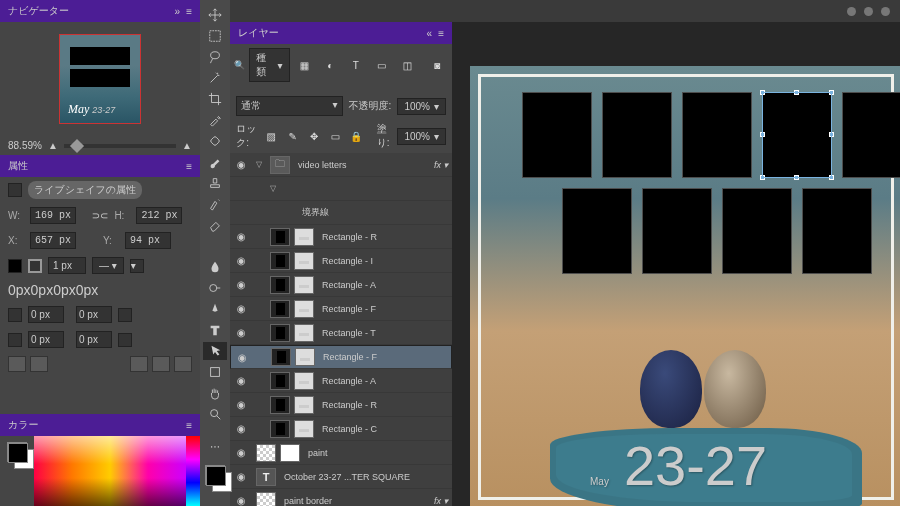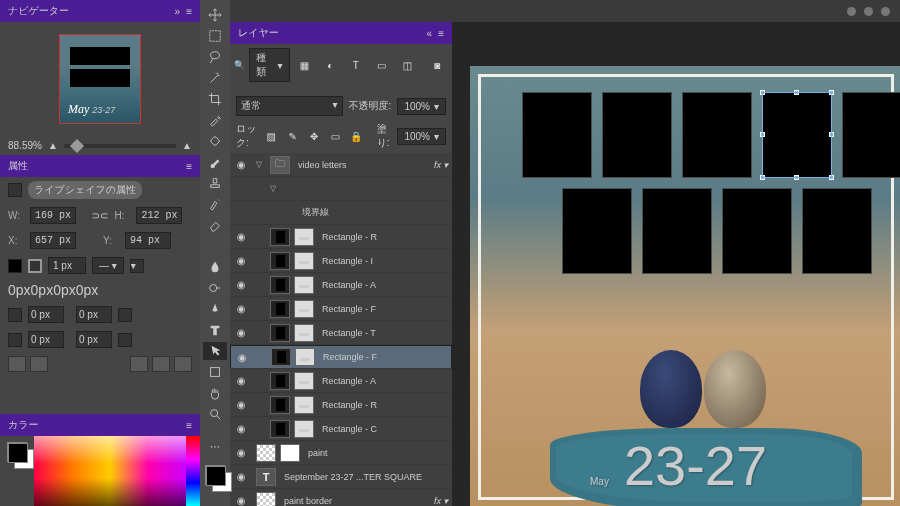--- a/index.html
+++ b/index.html
@@ -433,21 +433,21 @@
         <span class="vis">◉</span>
         <span class="ind" style="width:0px"></span>
         <span class="l-thumb" style="background:linear-gradient(45deg,#ccc 25%,transparent 25%,transparent 75%,#ccc 75%),linear-gradient(45deg,#ccc 25%,#fff 25%,#fff 75%,#ccc 75%);background-size:6px 6px;background-position:0 0,3px 3px"></span>
         <span class="l-thumb" style="background:#fff"></span>
         <span class="l-name">paint</span>
       </div>
       <div class="layer">
         <span class="vis">◉</span>
         <span class="ind" style="width:0px"></span>
         <span class="l-thumb" style="background:#555;color:#eee;font:bold 11px sans-serif">T</span>
-        <span class="l-name">September 23-27 ...TER SQUARE</span>
+        <span class="l-name">October 23-27 ...TER SQUARE</span>
       </div>
       <div class="layer">
         <span class="vis">◉</span>
         <span class="ind" style="width:0px"></span>
         <span class="l-thumb" style="background:linear-gradient(45deg,#ccc 25%,transparent 25%,transparent 75%,#ccc 75%),linear-gradient(45deg,#ccc 25%,#fff 25%,#fff 75%,#ccc 75%);background-size:6px 6px;background-position:0 0,3px 3px"></span>
         <span class="l-name">paint border</span>
         <span class="fx">fx ▾</span>
       </div>
     </div>
 </div>

